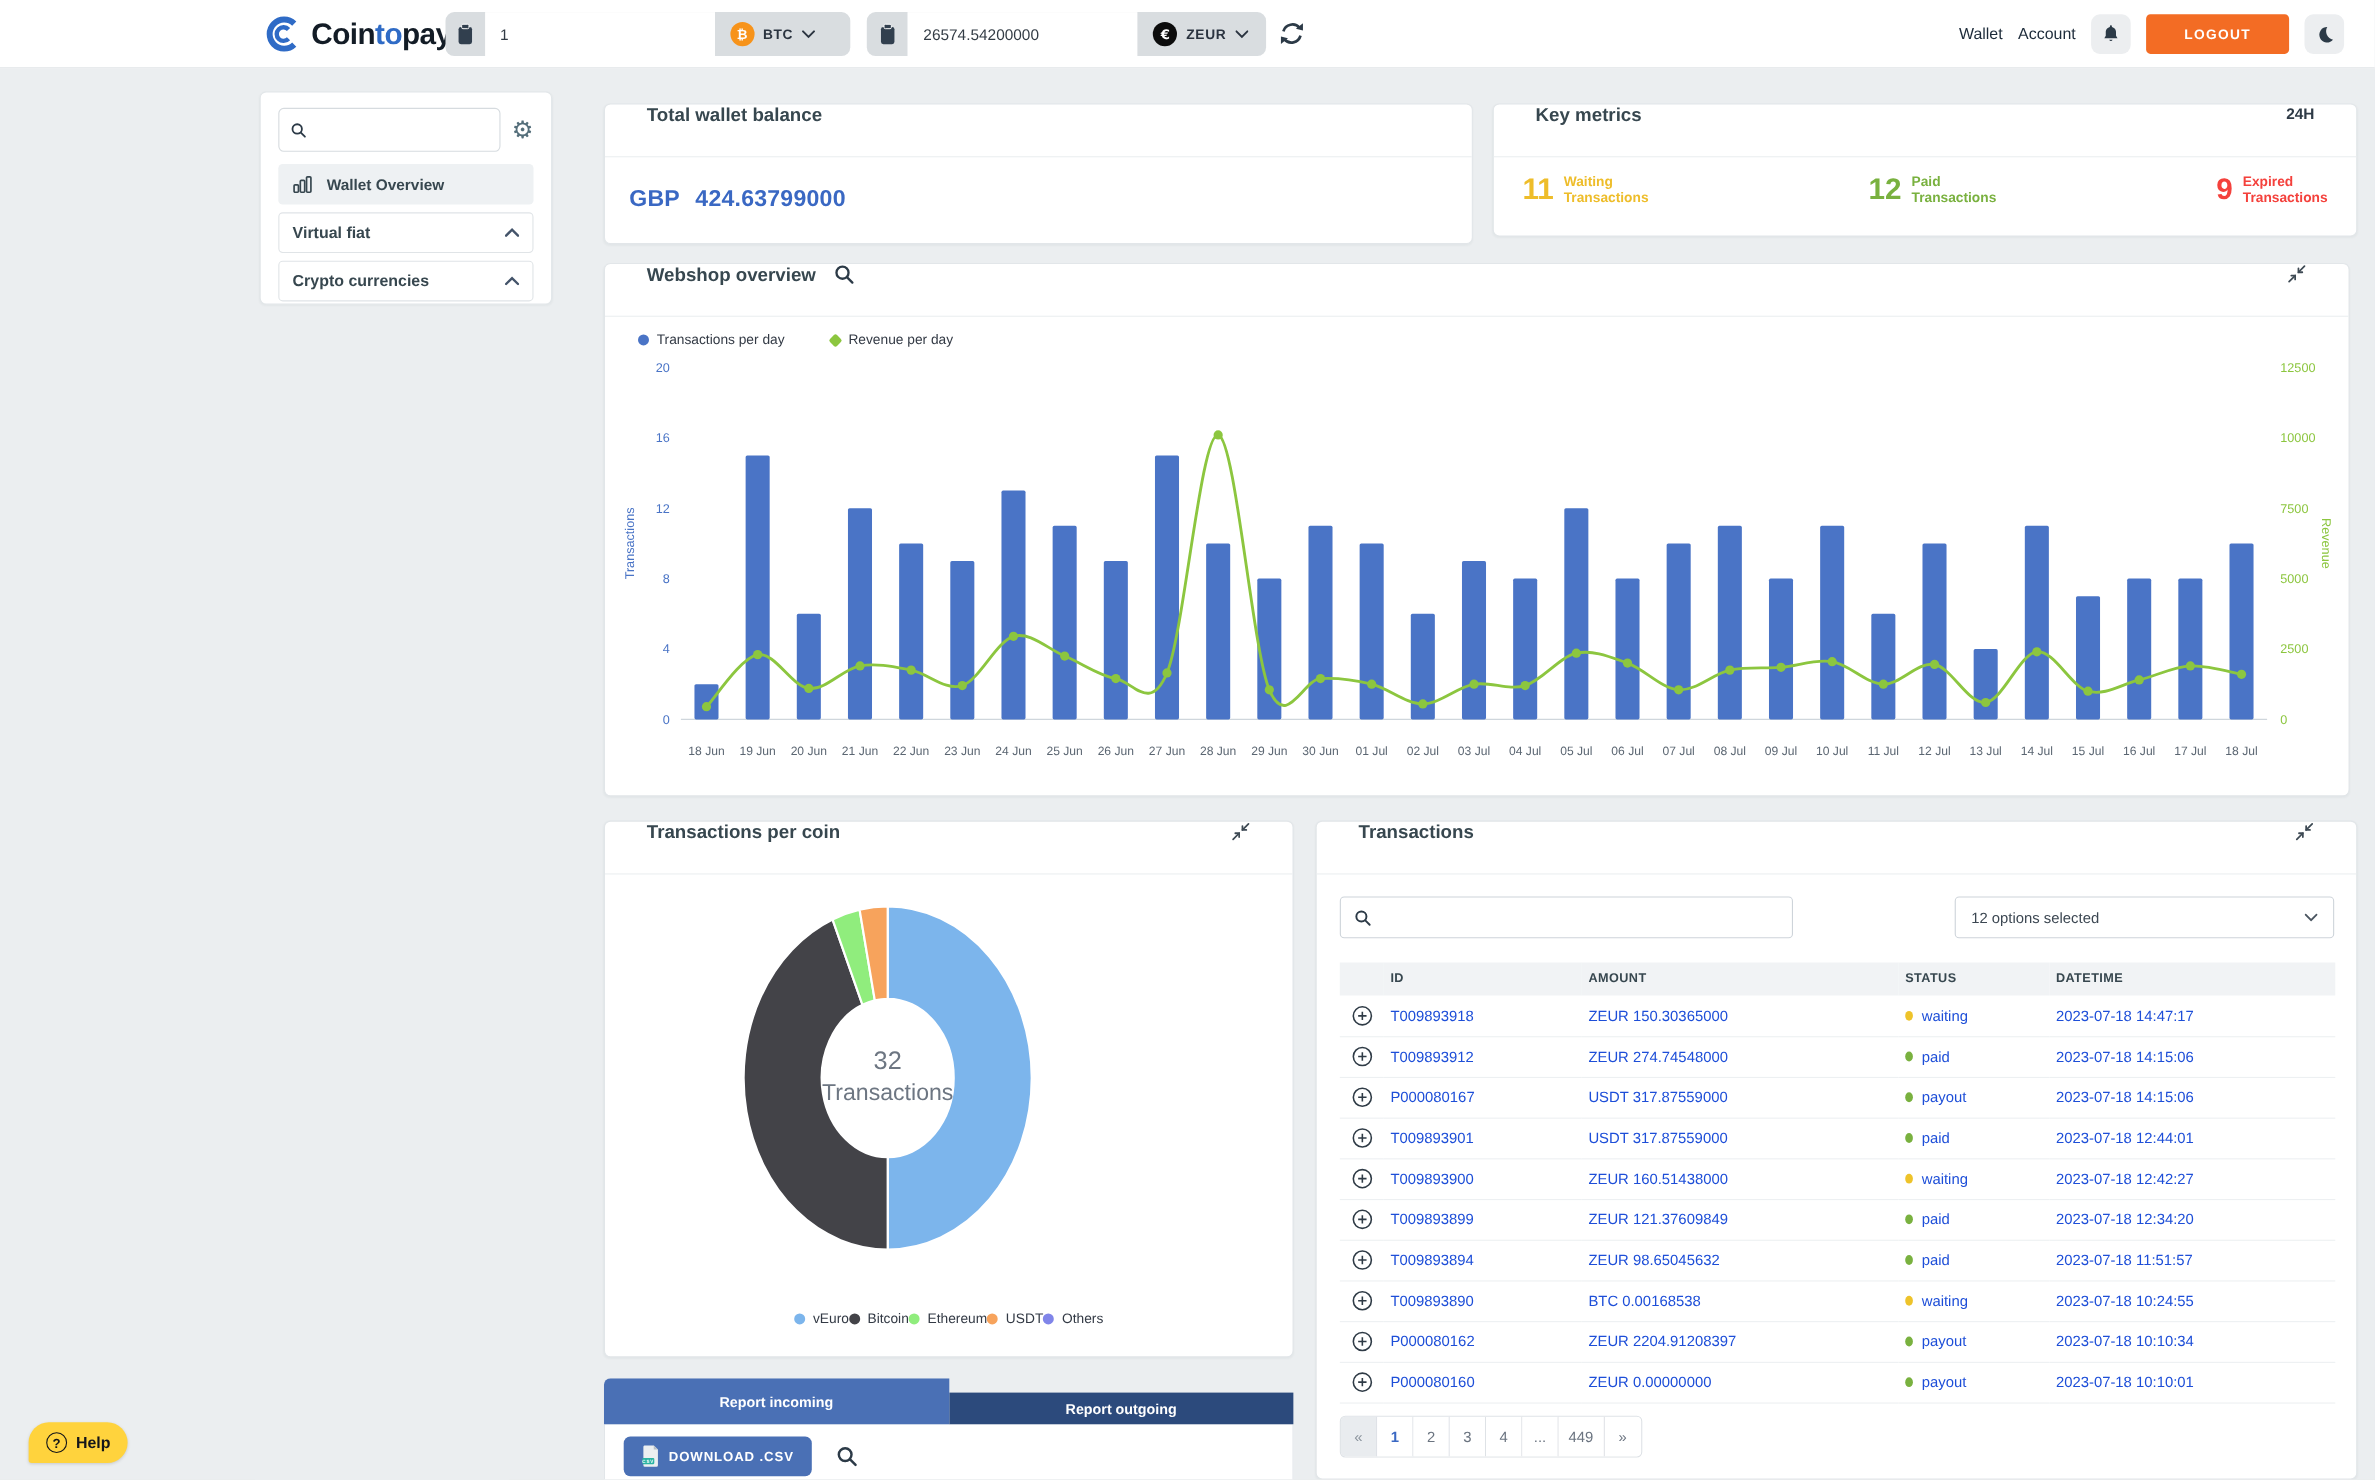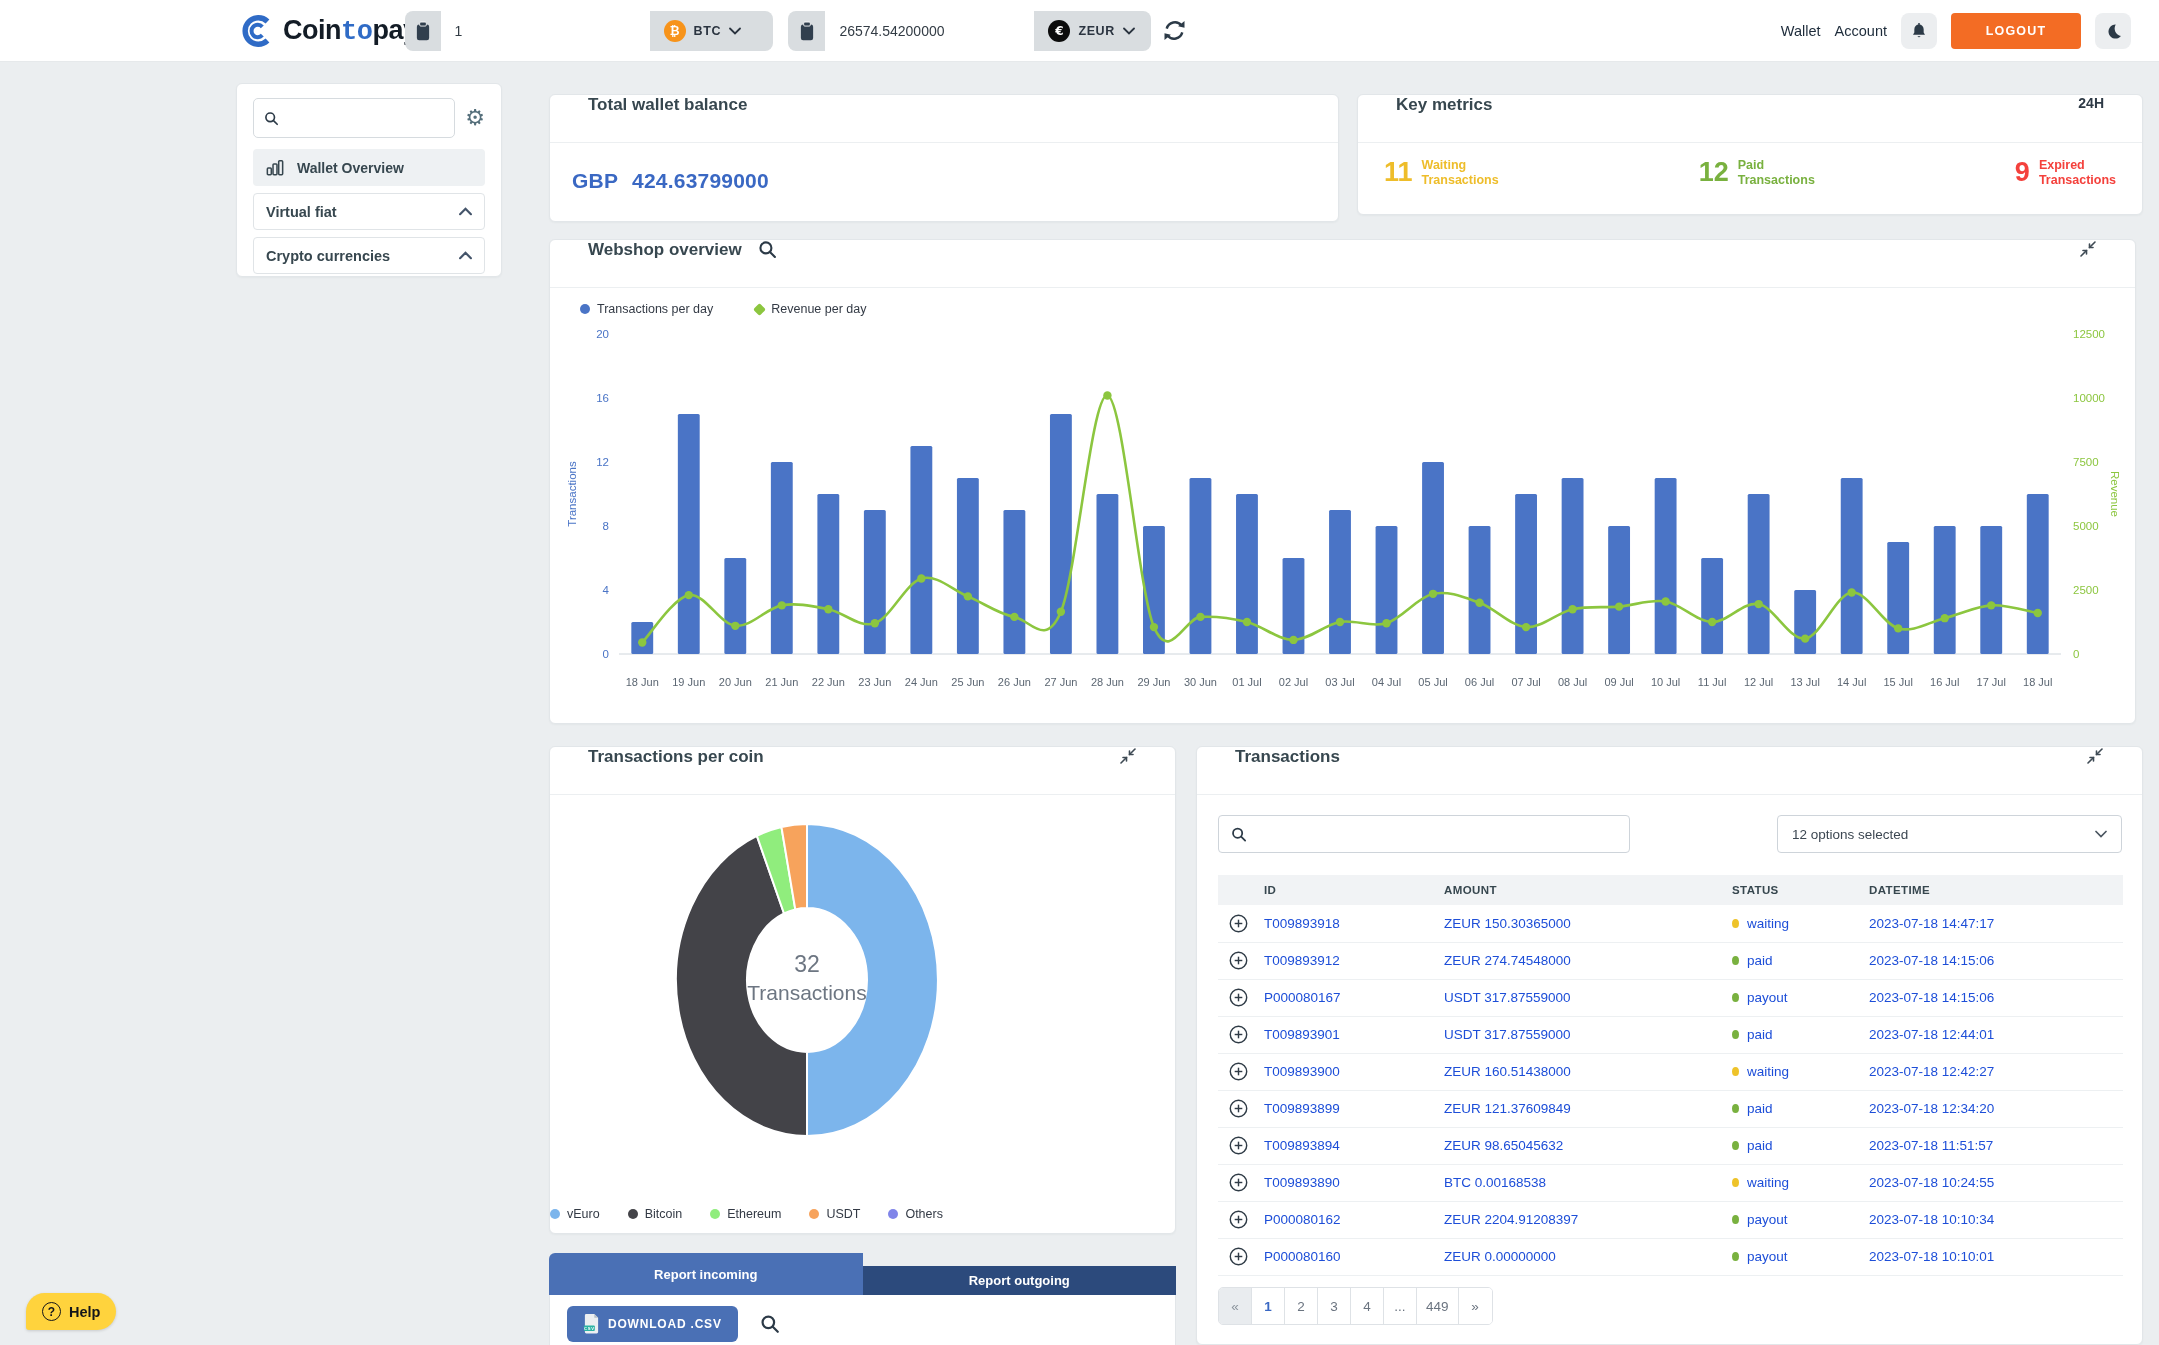--- a/index.html
+++ b/index.html
@@ -5,21 +5,21 @@
   * { margin:0; padding:0; box-sizing:border-box; }
   html,body { background:#e9ecee; }
   body { font-family:"Liberation Sans", sans-serif; color:#37474f; }
   .page { position:relative; width:2159px; height:1345px; overflow:hidden; background:#ebeef0; }
 
   
   .navbar { position:absolute; left:0; top:0; width:2159px; height:62px; background:#ffffff;
             border-bottom:1px solid #e6e9eb; display:flex; align-items:center; z-index:20; }
   .logo { position:absolute; left:240px; top:0; height:62px; display:flex; align-items:center; gap:7px; }
   .logo-text { font-size:27px; font-weight:700; color:#131c26; letter-spacing:-0.5px; }
-  .logo-text .accent { color:#2f6bc6;font-family:Liberation Mono, monospace; }
+  .logo-text .accent { color:#2f6bc6; }
   .field-group { position:absolute; top:11px; height:40px; background:#d9dde0; border-radius:8px;
                  display:flex; align-items:stretch; overflow:hidden; }
   .fg1 { left:405px; width:368px; }
   .fg2 { left:788px; width:363px; }
   .clip-seg { width:38px; display:flex; align-items:center; justify-content:center; cursor:pointer; }
   .fg-input { flex:1; border:none; outline:none; background:#ffffff; font-size:14px; color:#333c45;
               padding:0 14px; font-family:"Liberation Sans", sans-serif; }
   .coin-seg { display:flex; align-items:center; gap:8px; padding:0 14px; cursor:pointer; }
   .fg1 .coin-seg { width:130px; } .fg2 .coin-seg { width:118px; }
   .coin-circle { width:22px; height:22px; border-radius:50%; display:flex; align-items:center; justify-content:center;
@@ -71,21 +71,21 @@
   
   .webshop-card { left:549px; top:239px; width:1587px; height:485px; }
   .combo-legend { display:flex; gap:42px; margin:14px 0 0 30px; }
   .lg-item { display:flex; align-items:center; gap:7px; font-size:12.5px; color:#333a45; cursor:pointer; }
   .lg-dot { width:10px; height:10px; border-radius:50%; }
   .lg-diamond { width:9px; height:9px; transform:rotate(45deg); border-radius:2px; }
   .combo-svg-wrap { margin-left:12px; }
 
   
   .coin-chart-card { left:549px; top:746px; width:627px; height:488px; }
-  .donut-legend { display:flex; gap:28px; margin-top:18px; }
+  .donut-legend { display:flex; justify-content:center; margin-top:2px; }
   .donut-legend .lg-item { font-size:12.5px; }
 
   
   .report-panel { position:absolute; left:549px; top:1253px; width:627px; height:92px;
                   border-radius:6px 6px 0 0; overflow:visible; }
   .tabs { display:flex; height:42px; border-radius:6px 6px 0 0; overflow:hidden; }
   .tab { flex:1; display:flex; align-items:center; justify-content:center; color:#fff;
          font-size:13px; font-weight:700; cursor:pointer; }
   .tab-active { background:#4a70b5; position:relative; }
   .tab-inactive { background:#2c4a7c;margin-top:13px; }

